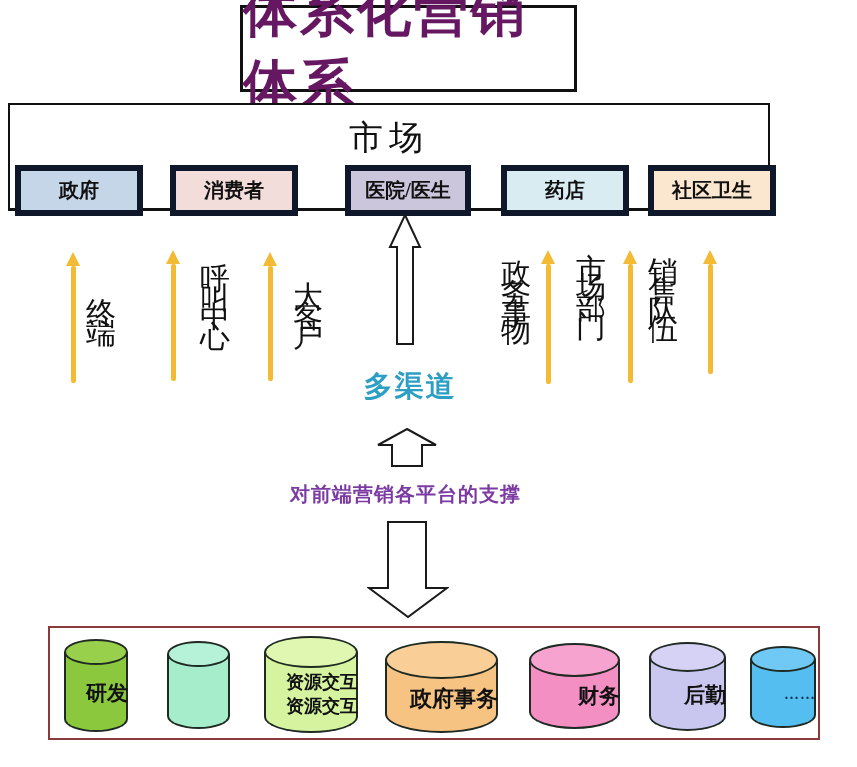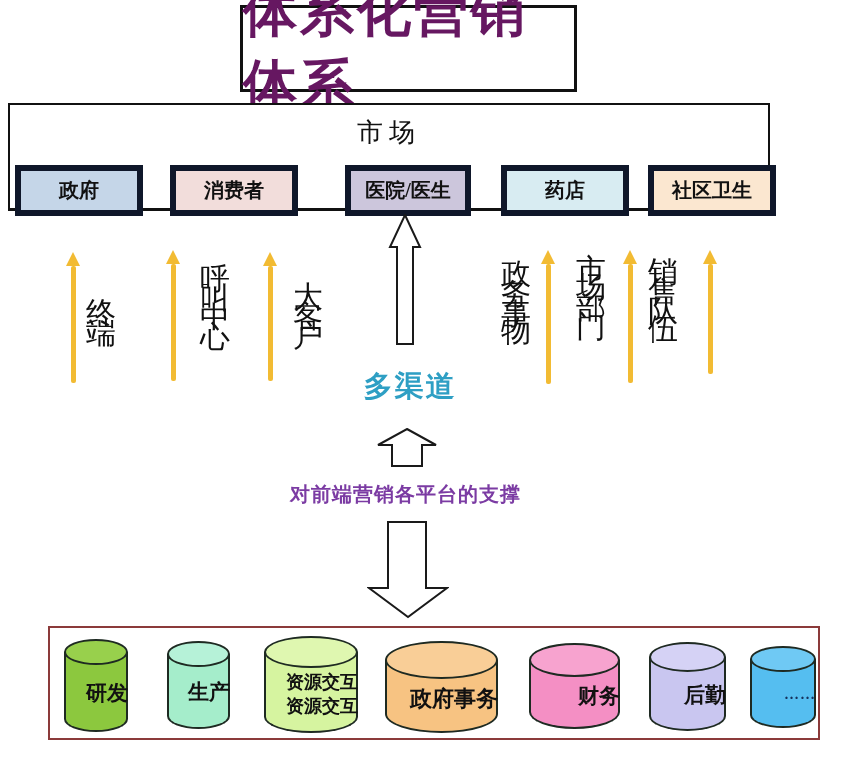--- a/index.html
+++ b/index.html
@@ -18,21 +18,21 @@
     font-size:54px; font-weight:bold; letter-spacing:3px;
   }
 
   
   .market-box {
     position:absolute; left:8px; top:103px; width:758px; height:103px;
     border:2px solid #111; border-bottom-width:3px; background:#fff;
   }
   .market-title {
     position:absolute; left:0; right:0; top:10px; text-align:center;
-    font-size:26px; color:#111; letter-spacing:6px;
+    font-size:34px; color:#111; letter-spacing:6px;
   }
   .segment {
     position:absolute; top:60px; height:39px; border:6px solid #0f172a;
     display:flex; align-items:center; justify-content:center;
     font-size:20px; font-weight:bold; color:#111;
   }
   .seg-0 { left:5px;   width:116px; }
   .seg-1 { left:160px; width:116px; }
   .seg-2 { left:335px; width:114px; }
   .seg-3 { left:491px; width:116px; }
@@ -197,23 +197,20 @@
       <div class="cyl-body" style="background-color: rgb(140, 200, 62);"></div>
       <div class="cyl-top" style="background-color: rgb(152, 208, 76);"></div>
       <div class="cyl-label">
         <span>研发</span>
       </div>
     </div>
 
     <div class="cyl cy-1">
       <div class="cyl-body" style="background-color: rgb(165, 237, 203);"></div>
       <div class="cyl-top" style="background-color: rgb(182, 242, 216);"></div>
-      <div class="cyl-label">
-        <span>生产</span>
-      </div>
     </div>
 
     <div class="cyl cy-2">
       <div class="cyl-body" style="background-color: rgb(214, 244, 160);"></div>
       <div class="cyl-top" style="background-color: rgb(223, 247, 176);"></div>
       <div class="cyl-label">
         <span>资源交互</span>
         <span>资源交互</span>
       </div>
     </div>

